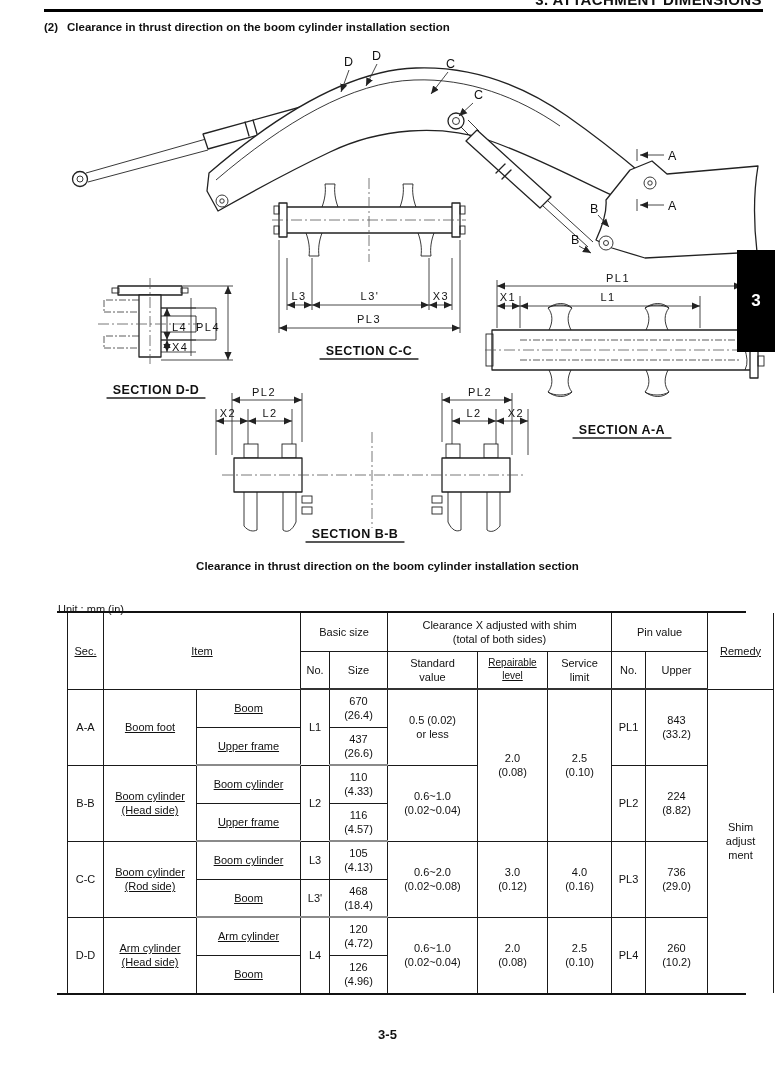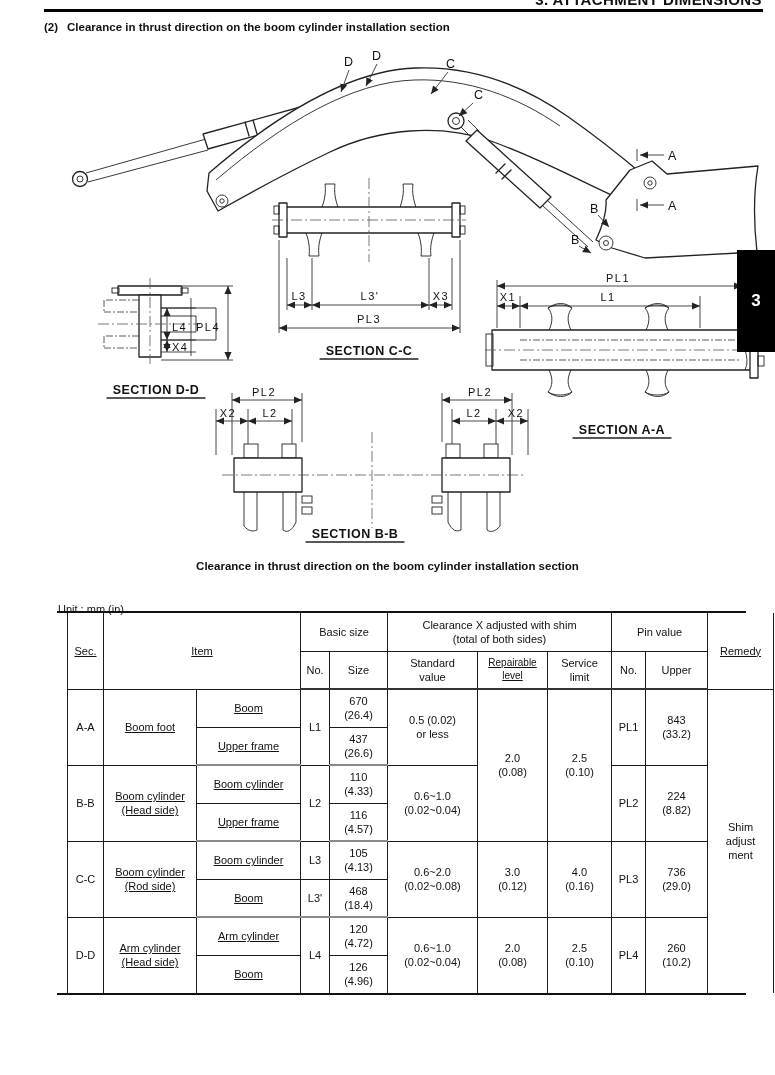--- a/index.html
+++ b/index.html
@@ -399,14 +399,15 @@
       </tr>
       <tr>
         <td class="tl">Boom</td>
         <td>126
 (4.96)</td>
       </tr>
     </tbody>
       </table>
   </div>
 
+  <div class="pageno">3-5</div>
 
 </div>
 
 </body></html>

